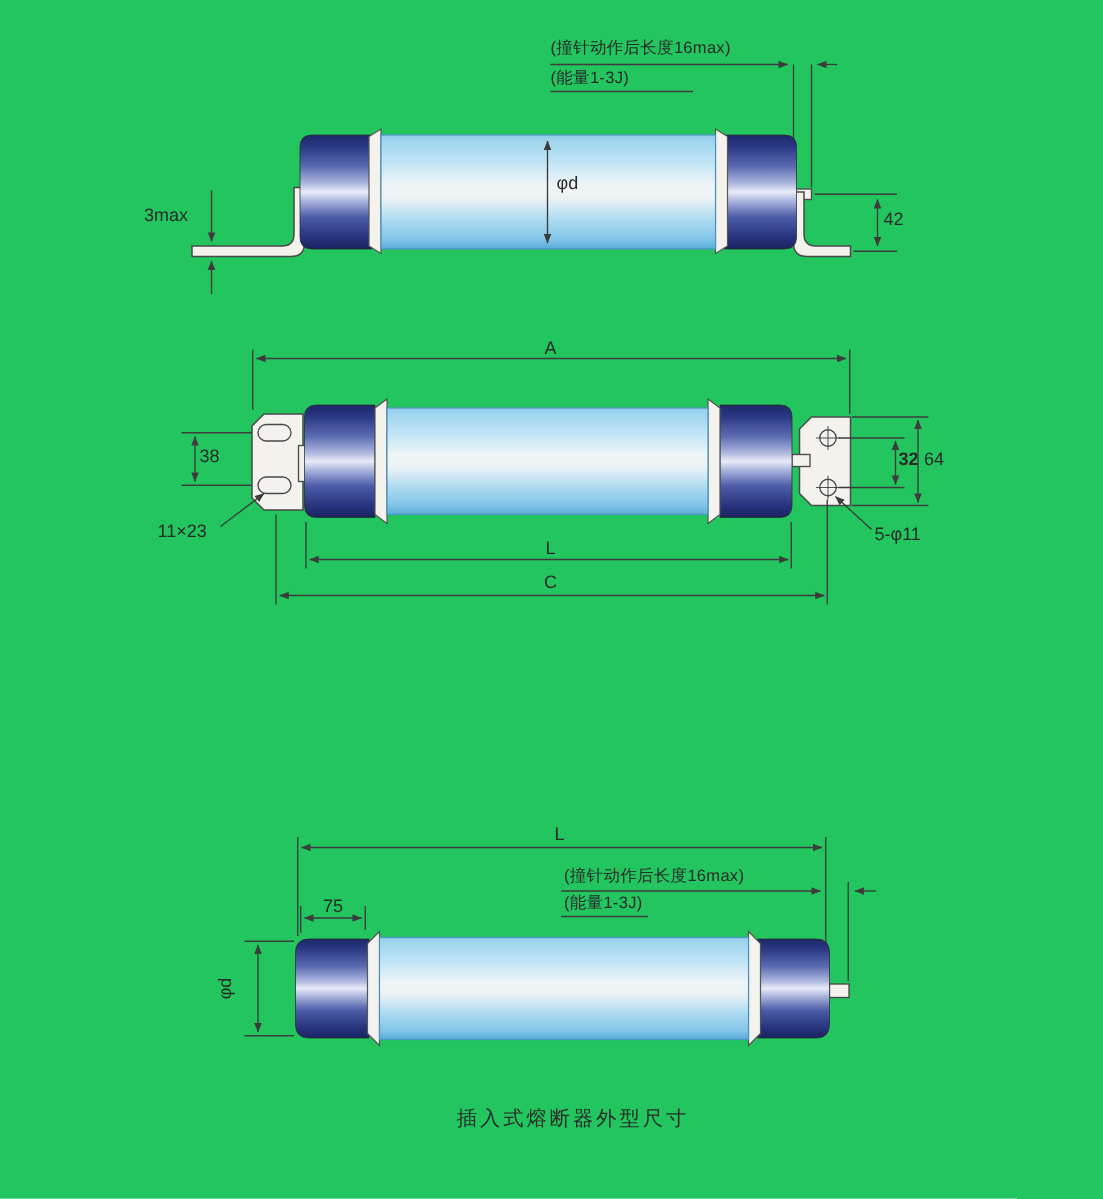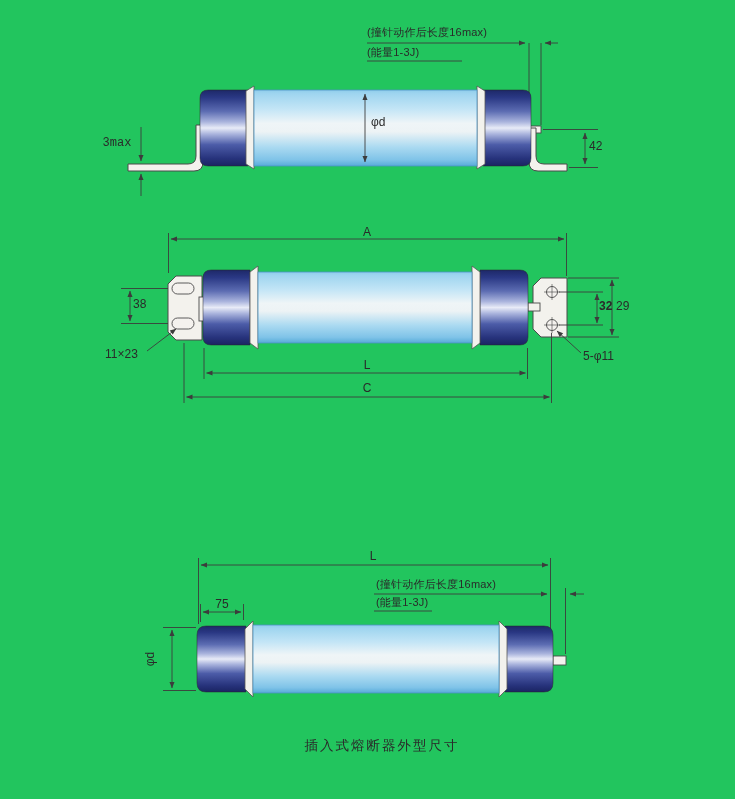--- a/index.html
+++ b/index.html
@@ -5,21 +5,21 @@
   html,body { margin:0; padding:0; }
   #canvas {
     position:relative; width:735px; height:799px;
     background:#22c55e; overflow:hidden;
     font-family:"Liberation Sans", sans-serif; color:#2a2a2a;
   }
   #linework { position:absolute; left:0; top:0; }
   .lbl { position:absolute; white-space:nowrap; font-size:12px; line-height:1.1; }
   .note { font-size:11px; letter-spacing:0.2px; }
   .center { text-align:center; }
-  .right { text-align:center;font-family:Liberation Mono, monospace; }
+  .right { text-align:left; }
   .caption { font-size:13.5px; letter-spacing:2px; }
   .rot { transform:rotate(-90deg); transform-origin:50% 50%; }
 </style>
 </head>
 <body>
 
 <div id="canvas">
 
   <svg id="linework" width="735" height="799" viewBox="0 0 735 799">
     <defs>
@@ -162,21 +162,21 @@
   <div class="lbl note" style="left:367px; top:26px;">(撞针动作后长度16max)</div>
   <div class="lbl note" style="left:367px; top:46px;">(能量1-3J)</div>
   <div class="lbl right" style="left:96px; top:137px; width:42px;">3max</div>
   <div class="lbl" style="left:371px; top:116px;">φd</div>
   <div class="lbl" style="left:589px; top:140px;">42</div>
 
   <div class="lbl center" style="left:358px; top:226px; width:18px;">A</div>
   <div class="lbl" style="left:133px; top:298px;">38</div>
   <div class="lbl" style="left:105px; top:348px;">11×23</div>
   <div class="lbl" style="left:599px; top:300px;font-weight:bold;">32</div>
-  <div class="lbl" style="left:616px; top:300px;">29</div>
+  <div class="lbl" style="left:616px; top:300px;">64</div>
   <div class="lbl" style="left:583px; top:350px;">5-φ11</div>
   <div class="lbl center" style="left:358px; top:359px; width:18px;">L</div>
   <div class="lbl center" style="left:358px; top:382px; width:18px;">C</div>
 
   <div class="lbl center" style="left:364px; top:550px; width:18px;">L</div>
   <div class="lbl note" style="left:376px; top:578px;">(撞针动作后长度16max)</div>
   <div class="lbl note" style="left:376px; top:596px;">(能量1-3J)</div>
   <div class="lbl center" style="left:202px; top:598px; width:40px;">75</div>
   <div class="lbl rot center" style="left:144px; top:646px; width:26px; height:26px;">φd</div>
   <div class="lbl caption center" style="left:232px; top:739px; width:300px;">插入式熔断器外型尺寸</div>

